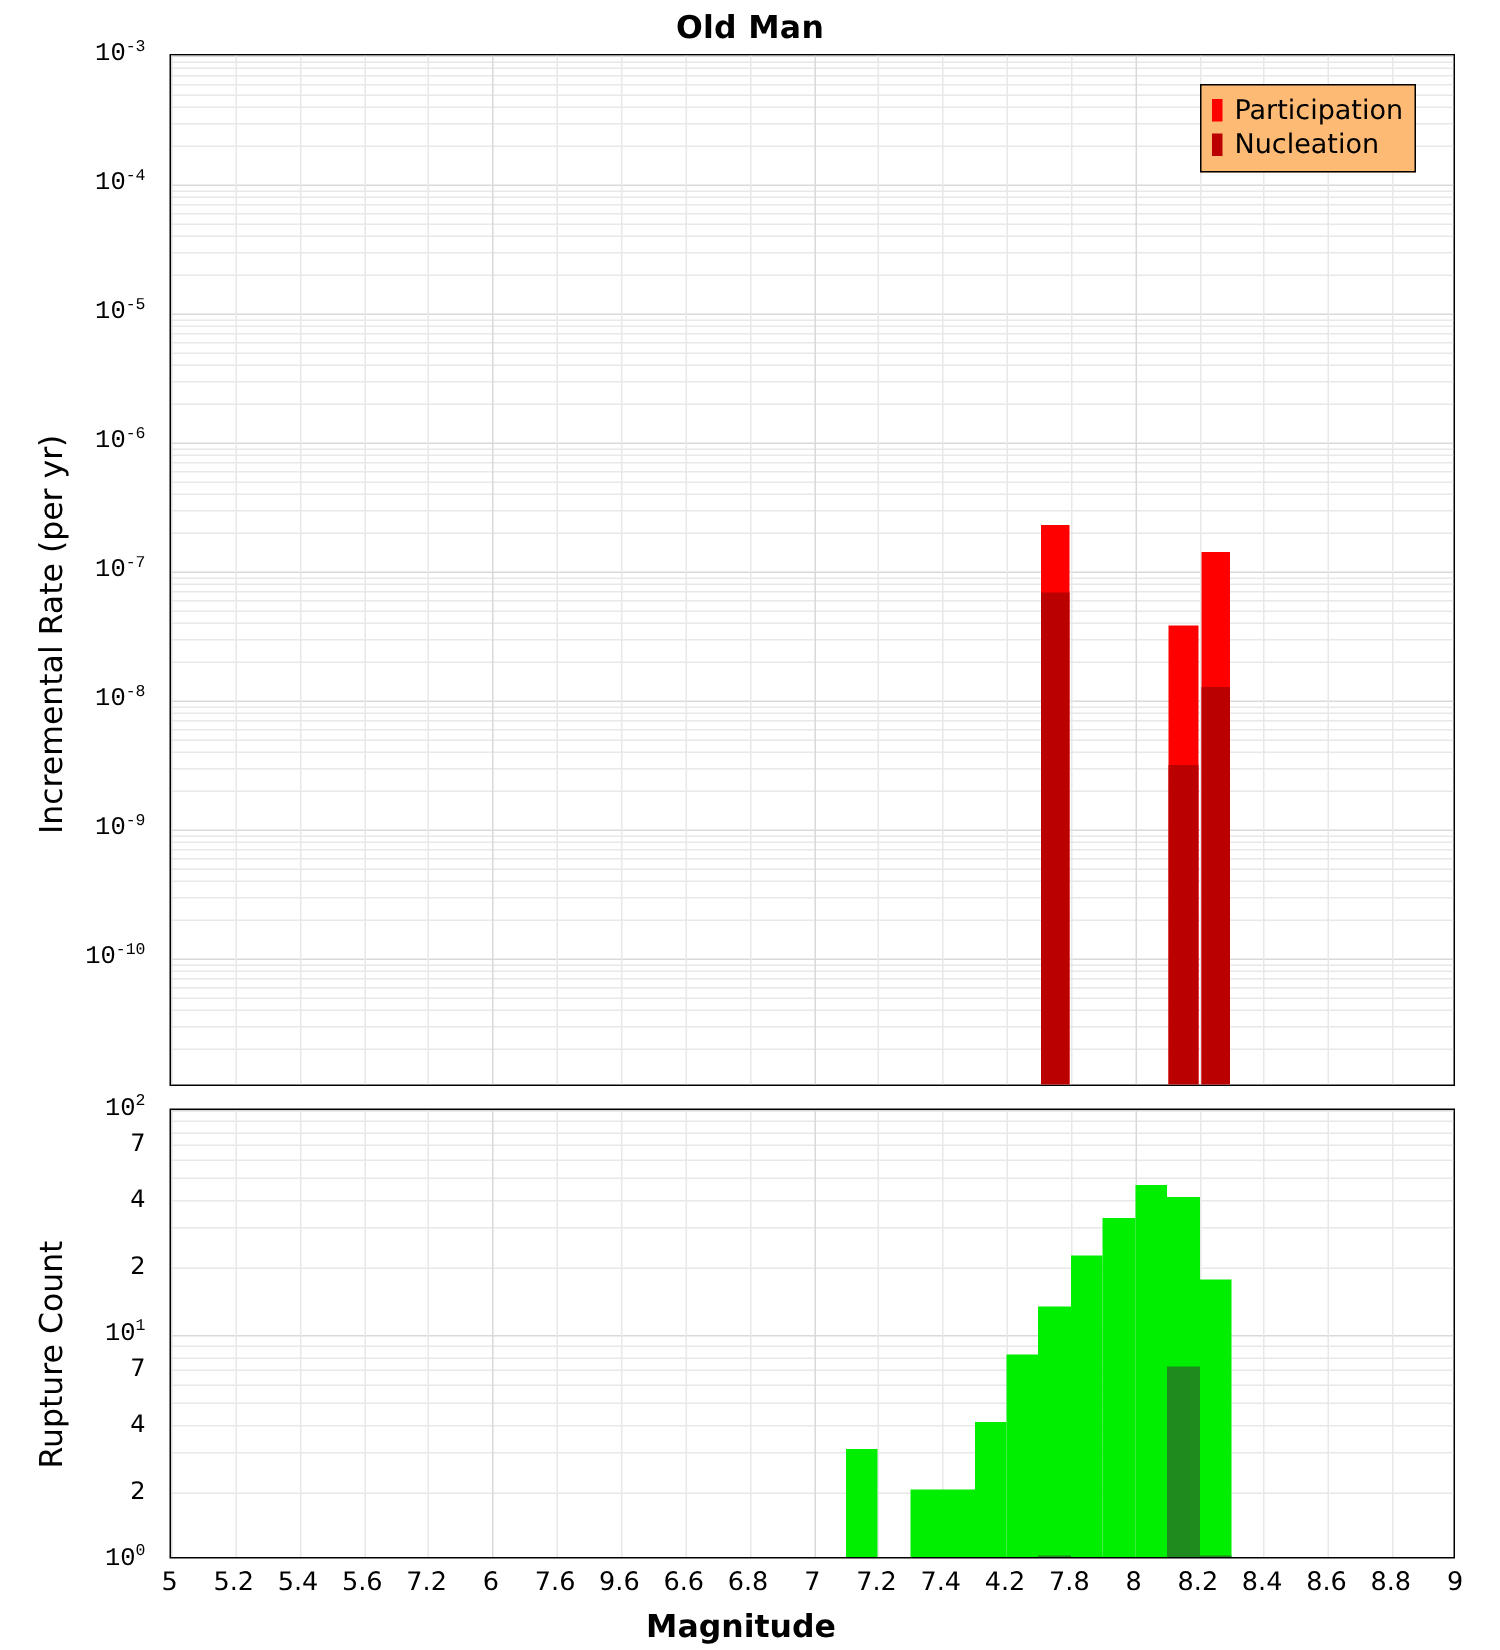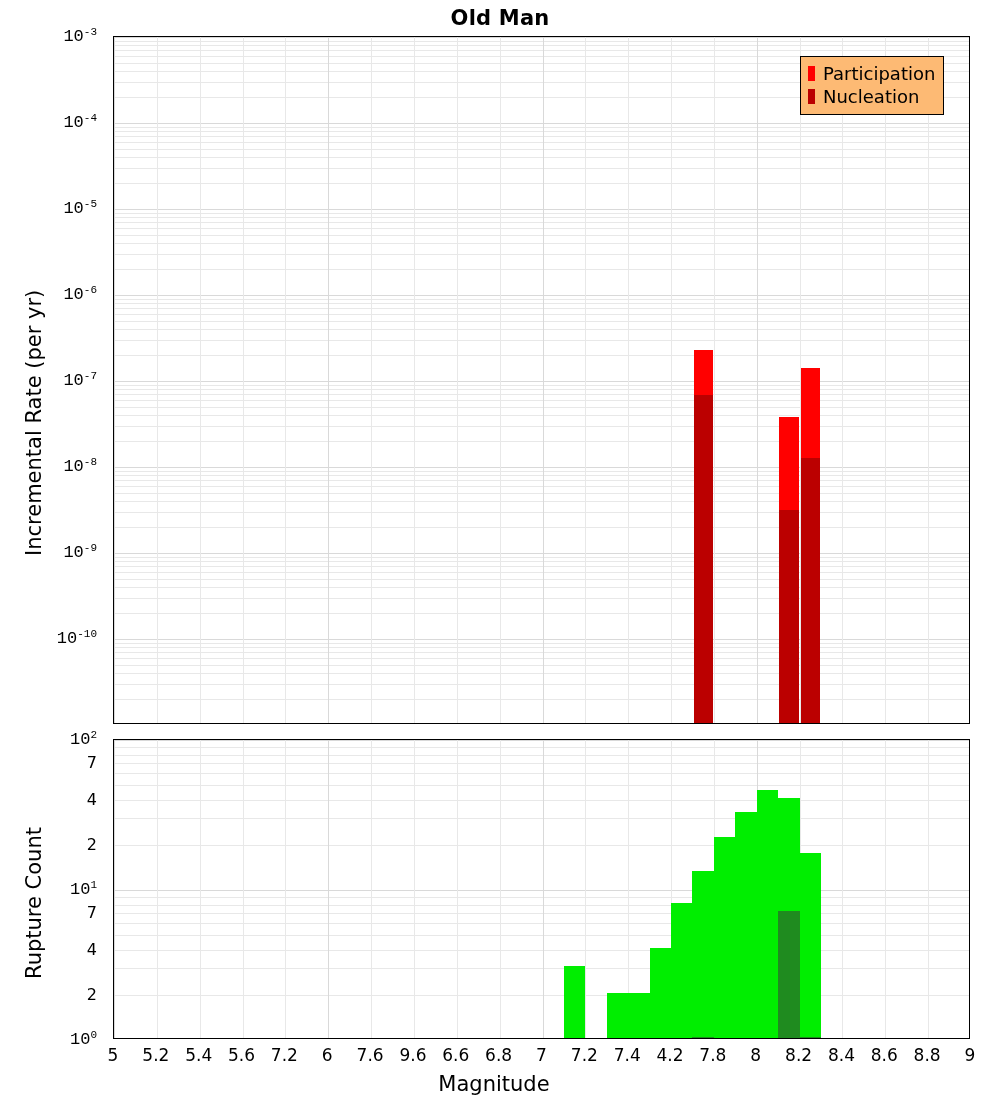--- a/index.html
+++ b/index.html
@@ -118,20 +118,21 @@
   }
 
   
   #xlabel {
     position: absolute;
     left: 0;
     top: 1068px;
     width: 988px;
     text-align: center;
     font-size: 21px;
+    font-weight: bold;
   }
   .ylabel-rot {
     position: absolute;
     transform-origin: 0 0;
     transform: rotate(-90deg);
     font-size: 21px;
     white-space: nowrap;
   }
   #ylabel-top {
     left: 22px;

